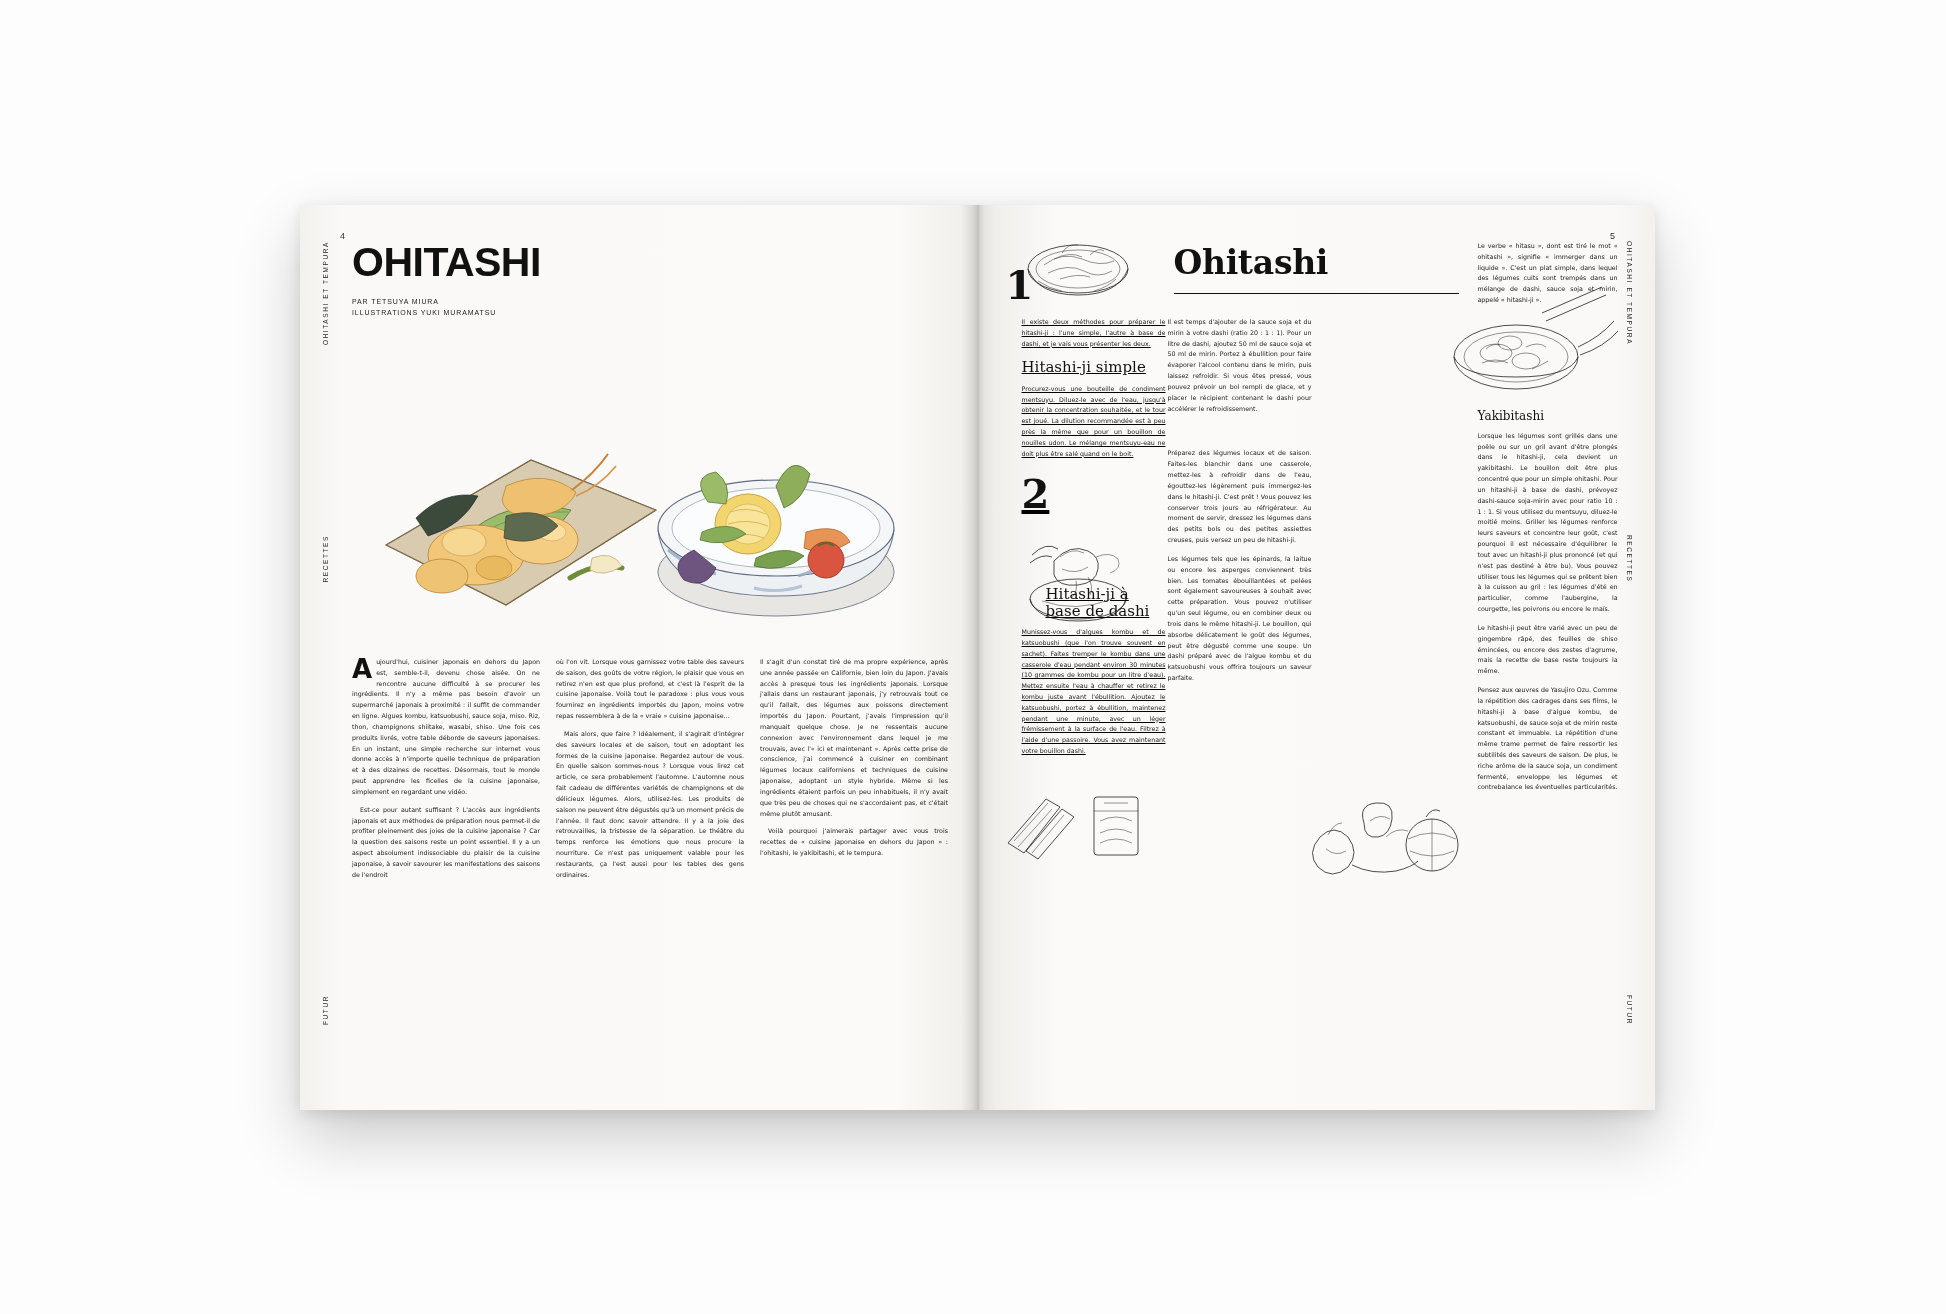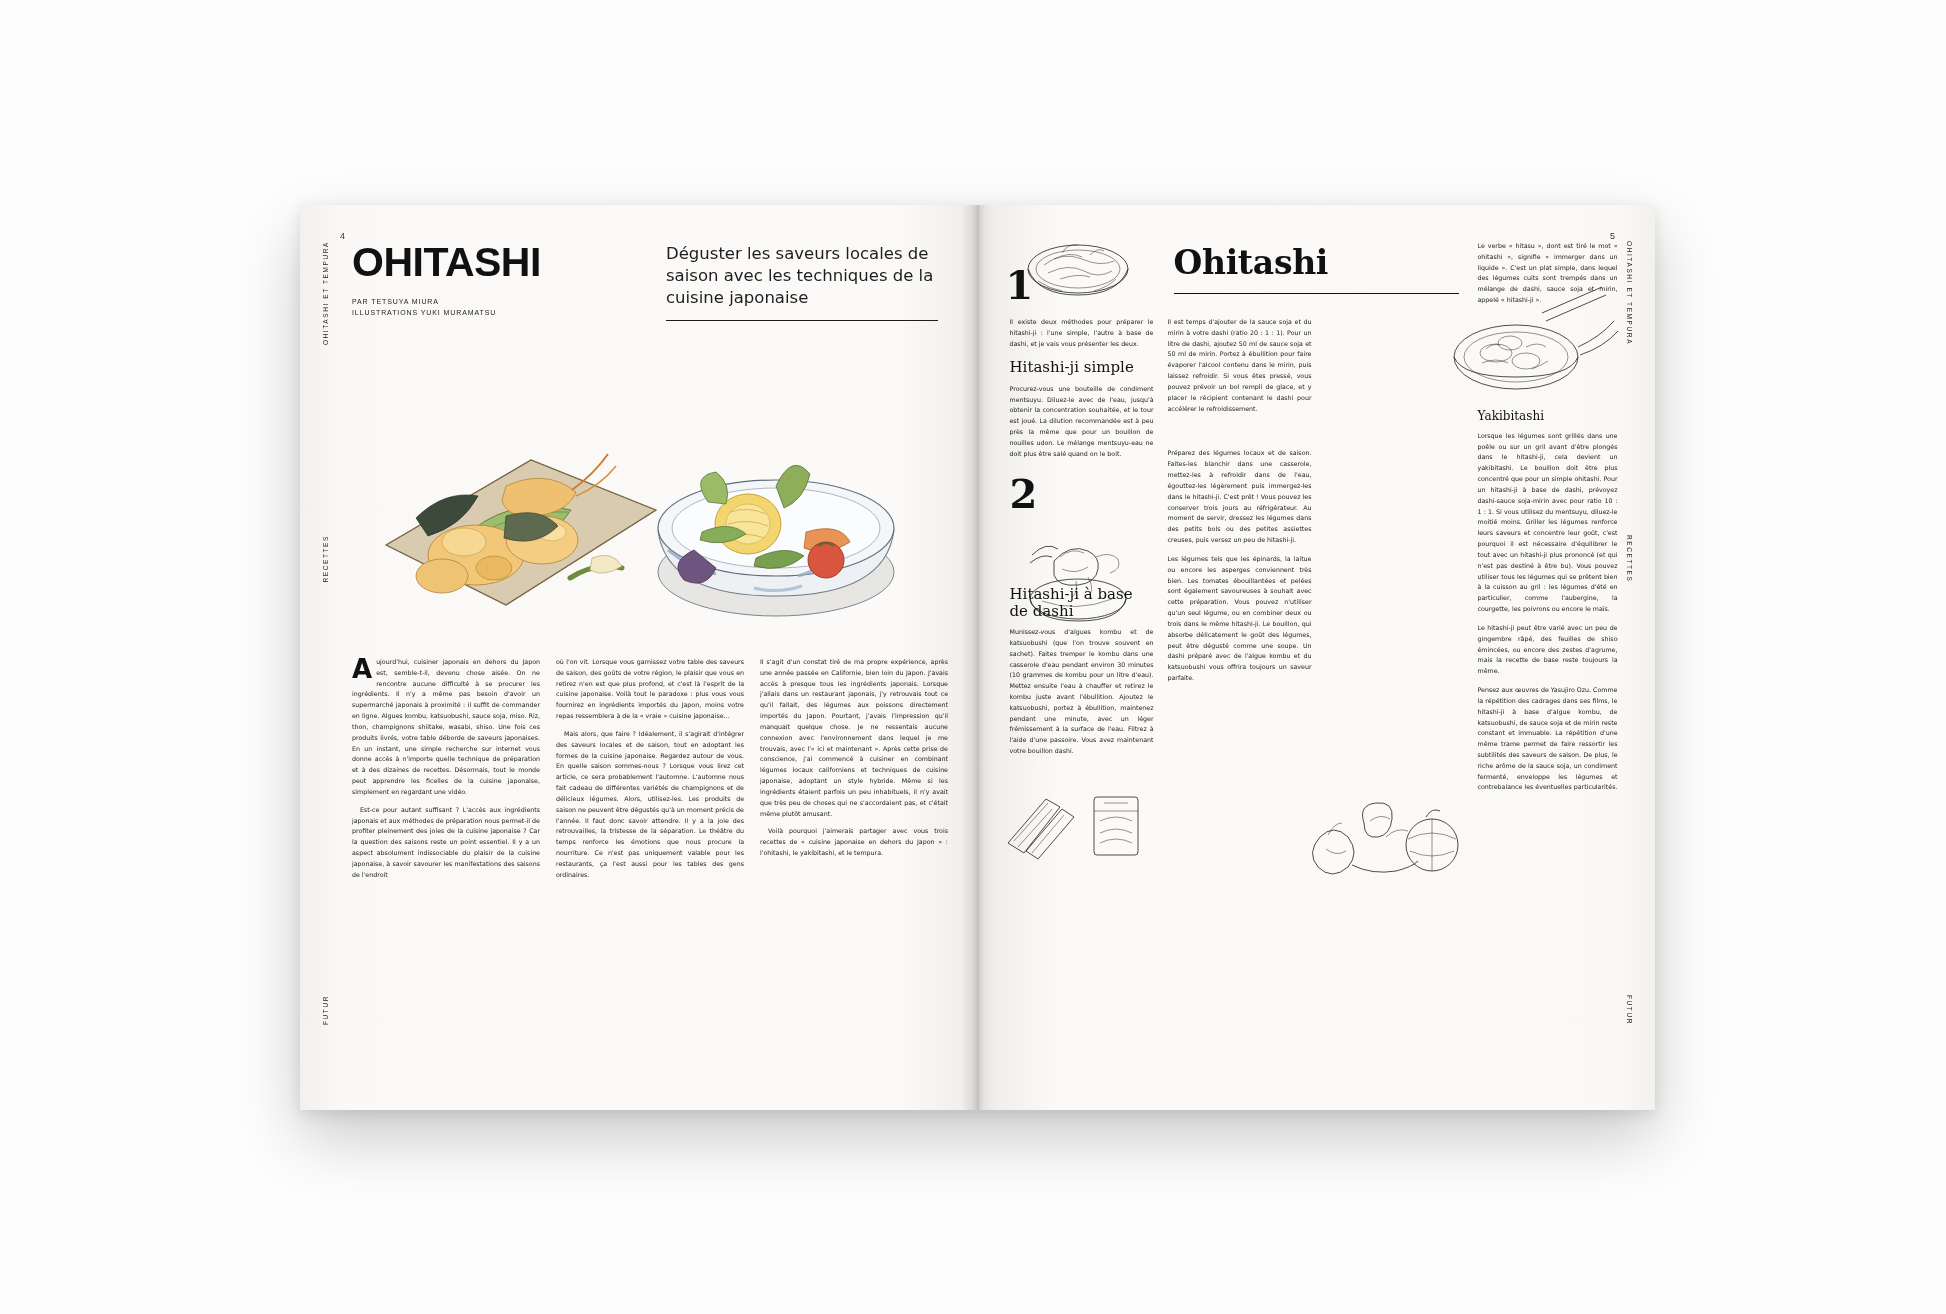--- a/index.html
+++ b/index.html
@@ -52,21 +52,21 @@
   .r-title{position:absolute;left:196px;top:38px;width:280px;
     font-family:"DejaVu Serif",serif;font-size:33px;font-weight:bold;color:#111;letter-spacing:-0.3px;}
   .r-rule{position:absolute;left:196px;top:88px;width:285px;height:1px;background:#111;}
   .r-intro{position:absolute;left:500px;top:36px;width:140px;
     font-family:"DejaVu Sans",sans-serif;font-size:6.3px;line-height:1.72;color:#1b1b1b;text-align:justify;}
 
   .bignum{font-family:"DejaVu Serif",serif;font-weight:bold;font-size:40px;line-height:0.9;color:#111;}
   .sec-h{font-family:"DejaVu Serif",serif;font-size:15px;line-height:1.15;color:#111;margin:10px 0 7px 0;}
   .body-s{font-family:"DejaVu Sans",sans-serif;font-size:6.3px;line-height:1.72;color:#1b1b1b;text-align:justify;}
 
-  .rc1{position:absolute;left:32px;top:112px;width:144px;}
+  .rc1{position:absolute;left:44px;top:112px;width:144px;text-decoration:underline;}
   .rc2{position:absolute;left:190px;top:112px;width:144px;}
   .rc4{position:absolute;left:500px;top:205px;width:140px;}
 
   .illo-box{position:absolute;}
 
   
   svg{display:block;}
   .ink{stroke:#1f1f1f;fill:none;stroke-width:0.8;}
   .ink-thin{stroke:#2a2a2a;fill:none;stroke-width:0.5;}
 </style>
@@ -86,21 +86,20 @@
       <div class="l-head">
         <div class="title-block">
           <h1 class="mag-title">
             <span>OHITASHI</span><br>
           </h1>
           <div class="byline">
             <div>PAR TETSUYA MIURA</div>
             <div>ILLUSTRATIONS YUKI MURAMATSU</div>
           </div>
         </div>
-        <div class="deck">Déguster les saveurs locales de saison avec les techniques de la cuisine japonaise</div>
       </div>
 
       <div class="l-illo">
         <svg class="ill-canvas" viewBox="0 0 590 250" xmlns="http://www.w3.org/2000/svg">
 
           <g>
             <path d="M30 155 L175 70 L300 120 L150 215 Z" fill="#d9cbb0" stroke="#6d5b3e" stroke-width="1.2"></path>
             <path d="M30 155 L175 70 L300 120 L150 215 Z" fill="none" stroke="#8a744f" stroke-width="0.6"></path>
 
             <path d="M105 150 q45 -45 110 -30 q-30 45 -95 60 z" fill="#9cbd6e" stroke="#55702f" stroke-width="0.8"></path>
@@ -254,21 +253,21 @@
           <path class="ink" d="M58 72 q20 10 44 6 q16 -4 22 -10"></path>
           <path class="ink-thin" d="M92 44 q10 -10 22 -6"></path>
         </svg>
       </div>
 
       <div class="rc1">
         <div class="body-s" style="margin-bottom:7px;">Il existe deux méthodes pour préparer le hitashi-ji : l'une simple, l'autre à base de dashi, et je vais vous présenter les deux.</div>
         <div class="sec-h">Hitashi-ji simple</div>
         <div class="body-s">Procurez-vous une bouteille de condiment mentsuyu. Diluez-le avec de l'eau, jusqu'à obtenir la concentration souhaitée, et le tour est joué. La dilution recommandée est à peu près la même que pour un bouillon de nouilles udon. Le mélange mentsuyu-eau ne doit plus être salé quand on le boit.</div>
         <div class="bignum" style="margin-top:16px;">2</div>
-        <div class="sec-h" style="margin-top:74px;">Hitashi-ji à base de dashi</div>
+        <div class="sec-h" style="margin-top:74px;margin-left:24px;">Hitashi-ji à base de dashi</div>
         <div class="body-s">Munissez-vous d'algues kombu et de katsuobushi (que l'on trouve souvent en sachet). Faites tremper le kombu dans une casserole d'eau pendant environ 30 minutes (10 grammes de kombu pour un litre d'eau). Mettez ensuite l'eau à chauffer et retirez le kombu juste avant l'ébullition. Ajoutez le katsuobushi, portez à ébullition, maintenez pendant une minute, avec un léger frémissement à la surface de l'eau. Filtrez à l'aide d'une passoire. Vous avez maintenant votre bouillon dashi.</div>
       </div>
 
       <div class="bignum" style="position:absolute;left:28px;top:62px;">1</div>
 
       <div class="rc2">
         <div class="body-s" style="margin-bottom:34px;">Il est temps d'ajouter de la sauce soja et du mirin à votre dashi (ratio 20 : 1 : 1). Pour un litre de dashi, ajoutez 50 ml de sauce soja et 50 ml de mirin. Portez à ébullition pour faire évaporer l'alcool contenu dans le mirin, puis laissez refroidir. Si vous êtes pressé, vous pouvez prévoir un bol rempli de glace, et y placer le récipient contenant le dashi pour accélérer le refroidissement.</div>
         <div class="body-s" style="margin-bottom:8px;">Préparez des légumes locaux et de saison. Faites-les blanchir dans une casserole, mettez-les à refroidir dans de l'eau, égouttez-les légèrement puis immergez-les dans le hitashi-ji. C'est prêt ! Vous pouvez les conserver trois jours au réfrigérateur. Au moment de servir, dressez les légumes dans des petits bols ou des petites assiettes creuses, puis versez un peu de hitashi-ji.</div>
         <div class="body-s">Les légumes tels que les épinards, la laitue ou encore les asperges conviennent très bien. Les tomates ébouillantées et pelées sont également savoureuses à souhait avec cette préparation. Vous pouvez n'utiliser qu'un seul légume, ou en combiner deux ou trois dans le même hitashi-ji. Le bouillon, qui absorbe délicatement le goût des légumes, peut être dégusté comme une soupe. Un dashi préparé avec de l'algue kombu et du katsuobushi vous offrira toujours un saveur parfaite.</div>
       </div>

